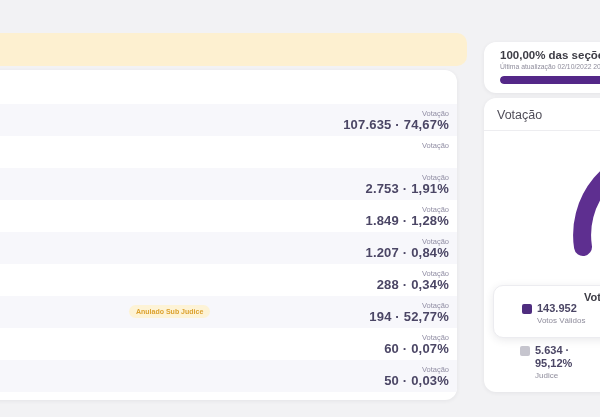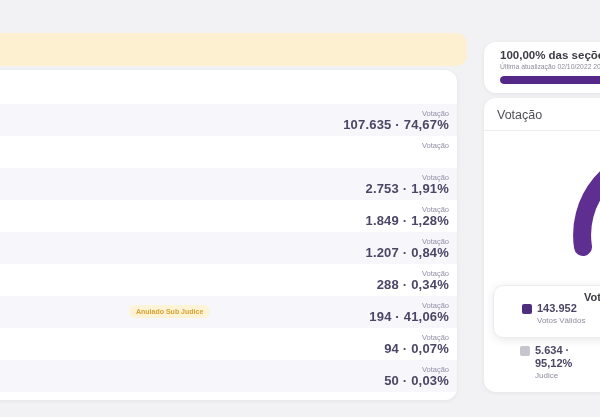--- a/index.html
+++ b/index.html
@@ -110,27 +110,27 @@
     <div class="row">
       <div class="vot">
         <div class="vot-label">Votação</div>
         <div class="vot-value">288 · 0,34%</div>
       </div>
     </div>
     <div class="row alt">
       <div class="badge">Anulado Sub Judice</div>
       <div class="vot">
         <div class="vot-label">Votação</div>
-        <div class="vot-value">194 · 41,06%</div>
+        <div class="vot-value">194 · 52,77%</div>
       </div>
     </div>
     <div class="row">
       <div class="vot">
         <div class="vot-label">Votação</div>
-        <div class="vot-value">94 · 0,07%</div>
+        <div class="vot-value">60 · 0,07%</div>
       </div>
     </div>
     <div class="row alt">
       <div class="vot">
         <div class="vot-label">Votação</div>
         <div class="vot-value">50 · 0,03%</div>
       </div>
     </div>
   </div>
 </div>

